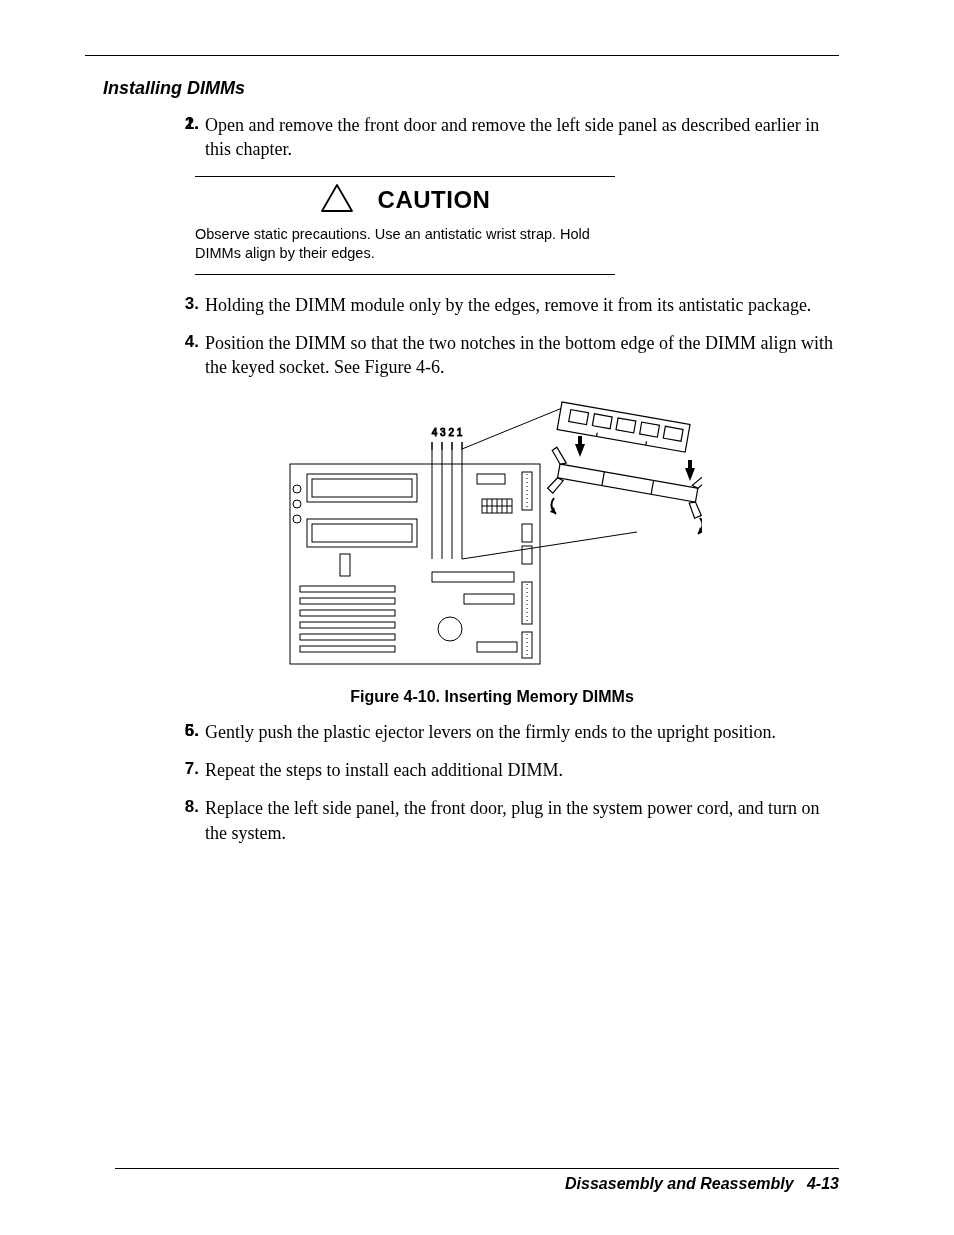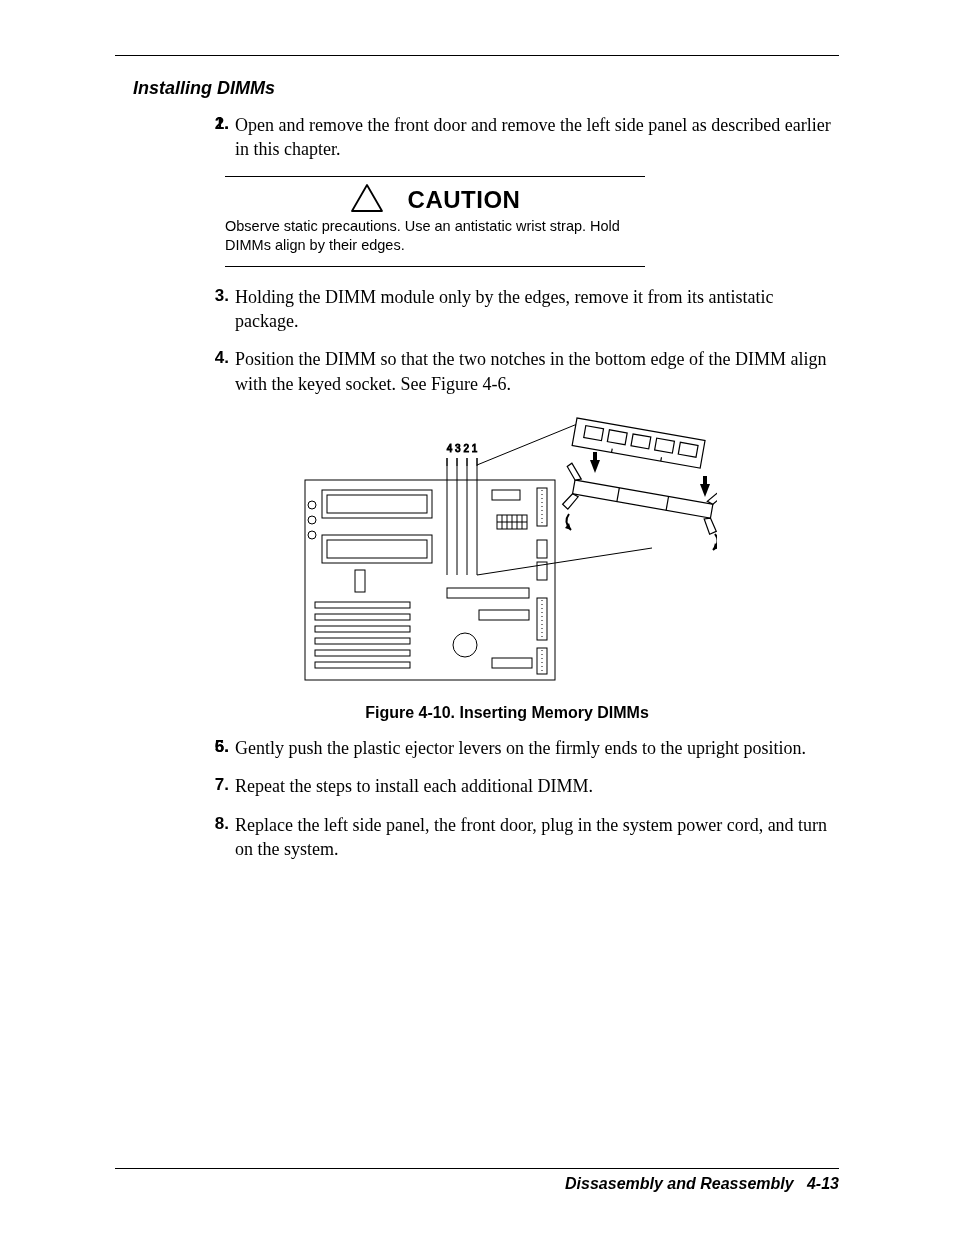--- a/index.html
+++ b/index.html
@@ -6,21 +6,21 @@
     margin: 0;
     padding: 0;
     background: #fff;
     font-family: "Times New Roman", Times, serif;
     color: #000;
   }
   .page {
     width: 954px;
     height: 1235px;
     box-sizing: border-box;
-    padding: 55px 115px 50px 115px;
+    padding: 55px 115px 50px 85px;
     position: relative;
   }
   .rule-top {
     border-top: 1.5px solid #000;
     margin-bottom: 22px;
   }
   .section-title {
     font-family: Arial, Helvetica, sans-serif;
     font-weight: bold;
     font-style: italic;
@@ -56,21 +56,21 @@
   .caution-box {
     border-top: 1.5px solid #000;
     border-bottom: 1.5px solid #000;
     padding: 6px 0 10px 0;
   }
   .caution-head {
     display: flex;
     align-items: center;
     justify-content: center;
     gap: 24px;
-    margin-bottom: 0;
+    margin-bottom: 8px;
   }
   .caution-head .tri {
     display: inline-block;
   }
   .caution-head .lbl {
     font-family: Arial, Helvetica, sans-serif;
     font-weight: bold;
     font-size: 24px;
     letter-spacing: 0.5px;
   }

